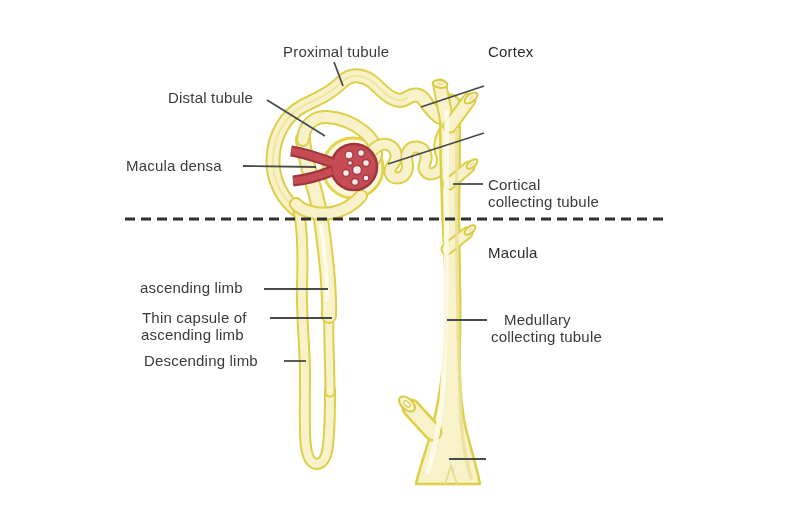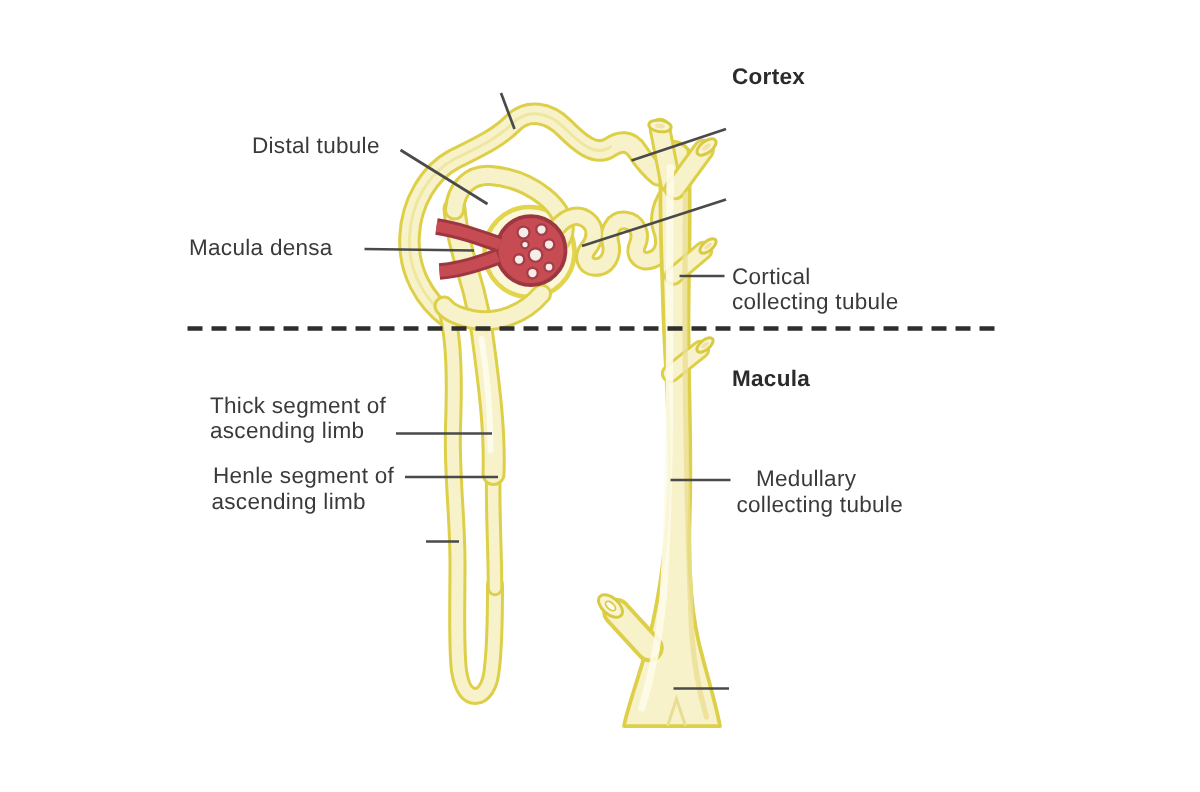--- a/index.html
+++ b/index.html
@@ -11,21 +11,21 @@
     font-family:"Liberation Sans", sans-serif;
   }
   .stage svg{position:absolute;left:0;top:0;}
   .lbl{
     position:absolute;
     font:15px/17px "Liberation Sans", sans-serif;
     color:#3a3a3a;
     white-space:nowrap;
     letter-spacing:.2px;
   }
-  .lbl.bold{font-weight:bold;color:#2b2b2b;}
+  .lbl.bold{font-weight:normal;color:#2b2b2b;}
 </style>
 </head>
 <body>
 
 <div class="stage">
 
   <svg width="800" height="528" viewBox="0 0 800 528">
 
     <g fill="none" stroke-linecap="round" stroke-linejoin="round">
 
@@ -123,28 +123,29 @@
       <path d="M 484,133 L 388,164"></path>
       <path d="M 483,184 L 453,184"></path>
       <path d="M 264,289 L 328,289"></path>
       <path d="M 270,318 L 332,318"></path>
       <path d="M 284,361 L 306,361"></path>
       <path d="M 487,320 L 447,320"></path>
       <path d="M 486,459 L 449,459"></path>
     </g>
   </svg>
 
+  <span class="lbl" style="left:283px;top:43px">Proximal tubule</span>
   <span class="lbl bold" style="left:488px;top:43px">Cortex</span>
   <span class="lbl" style="left:168px;top:89px">Distal tubule</span>
   <span class="lbl" style="left:126px;top:157px">Macula densa</span>
   <span class="lbl" style="left:488px;top:176px">Cortical</span>
   <span class="lbl" style="left:488px;top:193px">collecting tubule</span>
 
-  <span class="lbl" style="left:140px;top:262px">Thick segment of</span>
   <span class="lbl" style="left:140px;top:279px">ascending limb</span>
-  <span class="lbl" style="left:142px;top:309px">Henle segment of</span>
+  <span class="lbl" style="left:142px;top:309px">Thin capsule of</span>
   <span class="lbl" style="left:141px;top:326px">ascending limb</span>
+  <span class="lbl" style="left:144px;top:352px">Descending limb</span>
 
   <span class="lbl bold" style="left:488px;top:244px">Macula</span>
   <span class="lbl" style="left:504px;top:311px">Medullary</span>
   <span class="lbl" style="left:491px;top:328px">collecting tubule</span>
 
 </div>
 
 </body></html>

